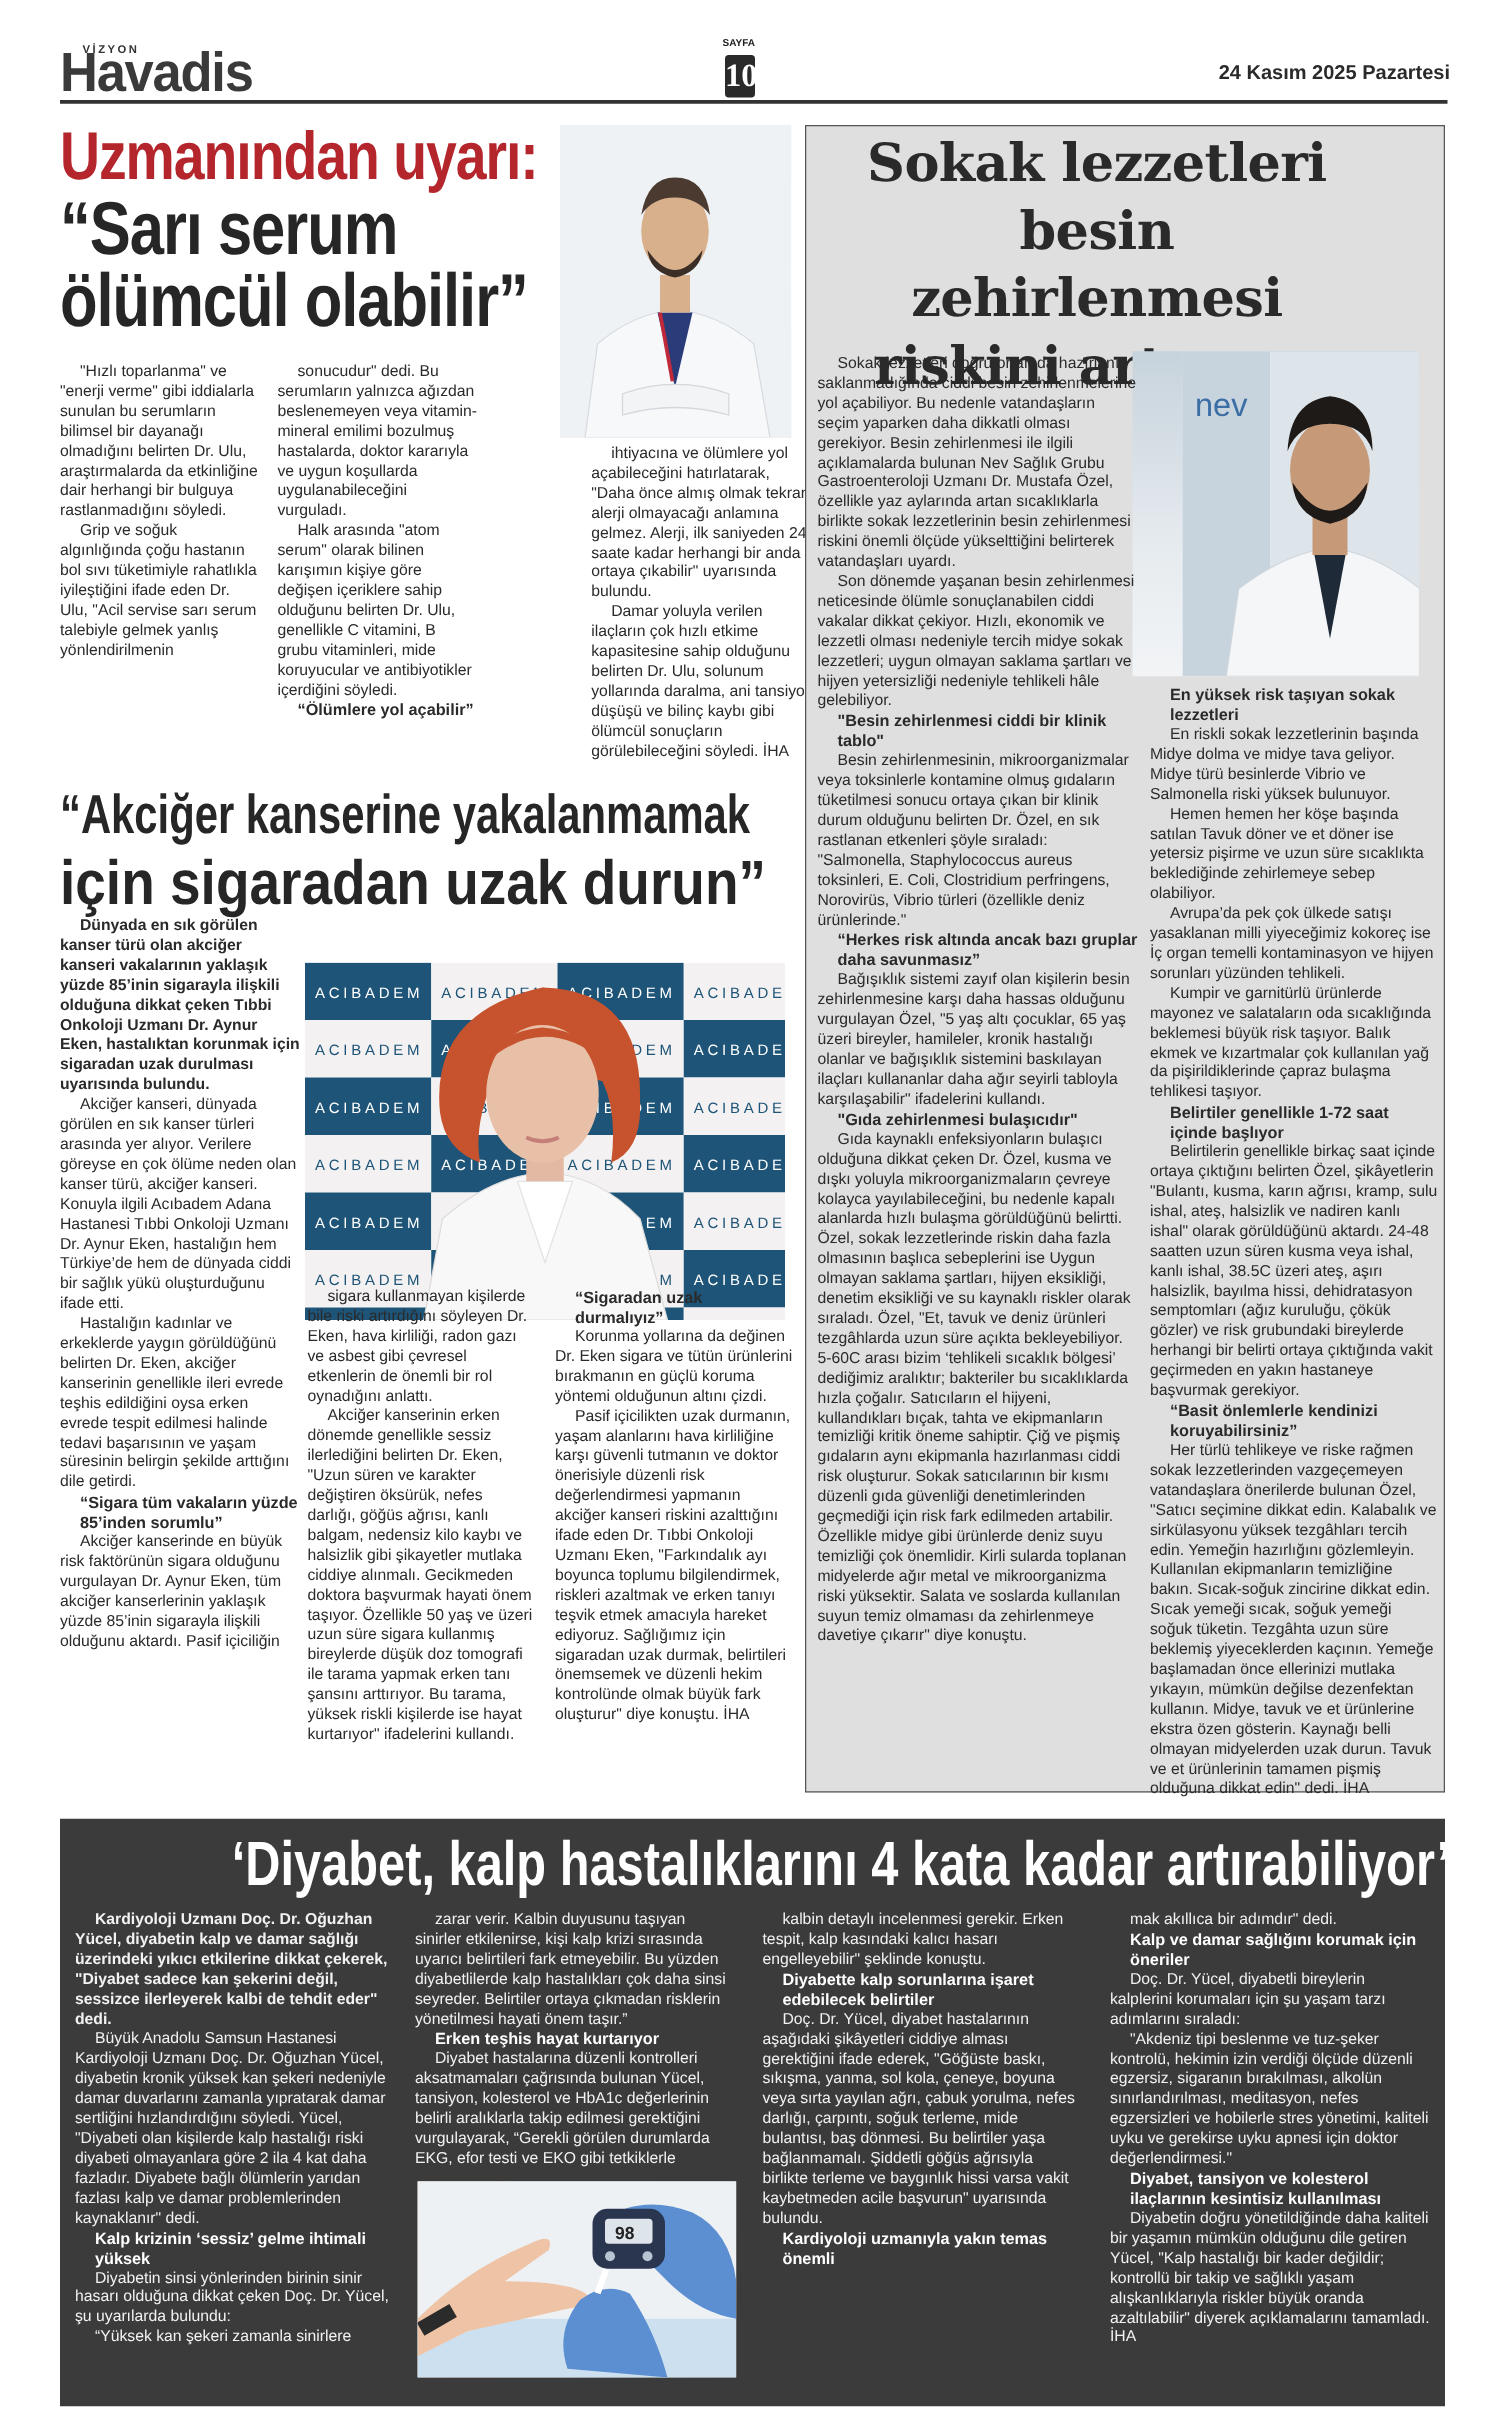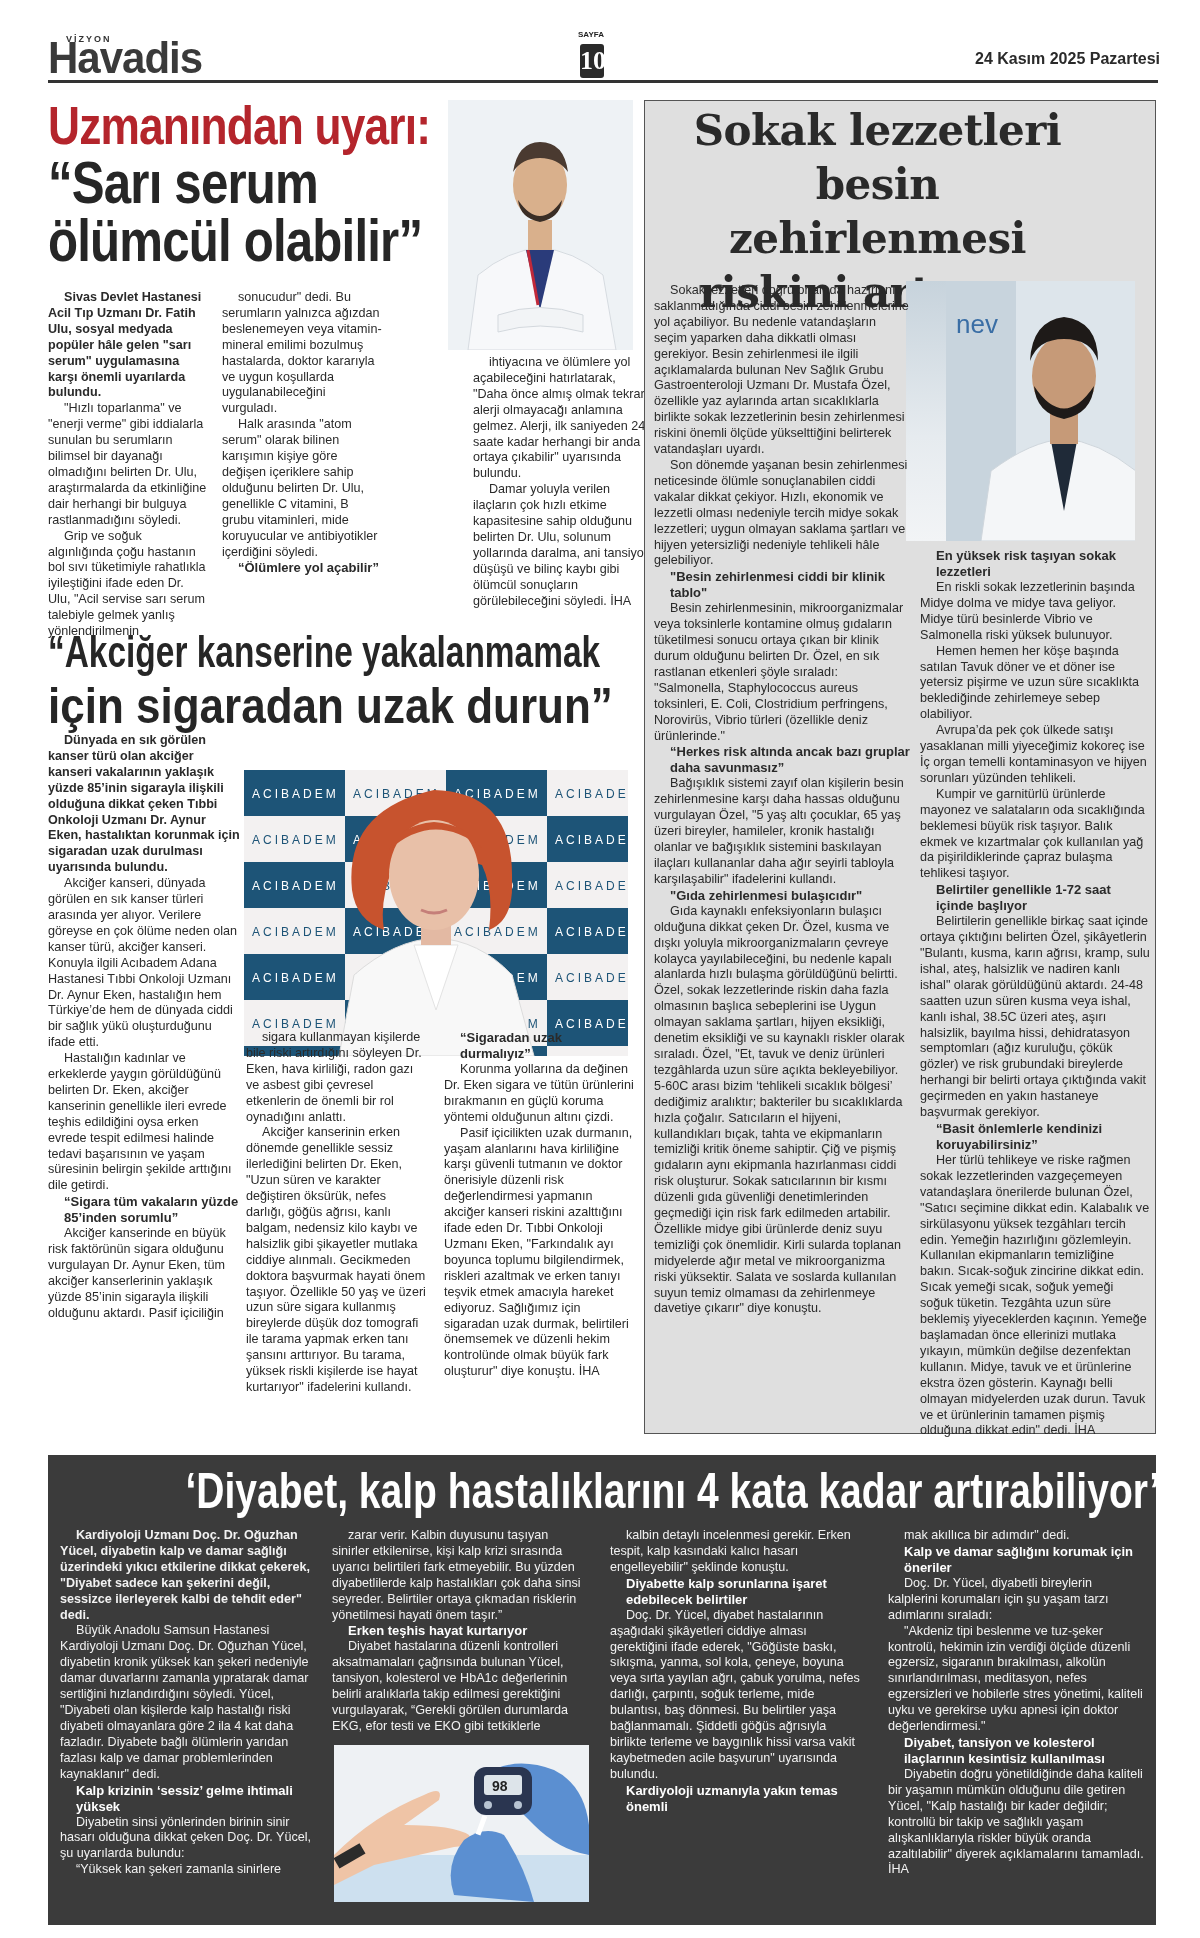--- a/index.html
+++ b/index.html
@@ -83,21 +83,20 @@
     <path d="M70 100 Q92 132 114 100 Q112 118 92 122 Q72 118 70 100 Z" fill="#3a2e26"></path>
     <path d="M50 215 Q92 200 135 215 L135 232 Q92 220 50 232 Z" fill="#f2f4f6" stroke="#d3d8dd"></path>
   </svg>
 </div>
 <div class="abs a1-head">
   <span class="red">Uzmanından uyarı:</span>
   <span class="blk">“Sarı serum</span>
   <span class="blk">ölümcül olabilir”</span>
 </div>
 <div class="abs col a1c1">
-  <p class="lead">Sivas Devlet Hastanesi Acil Tıp Uzmanı Dr. Fatih Ulu, sosyal medyada popüler hâle gelen "sarı serum" uygulamasına karşı önemli uyarılarda bulundu.</p>
   <p>"Hızlı toparlanma" ve "enerji verme" gibi iddialarla sunulan bu serumların bilimsel bir dayanağı olmadığını belirten Dr. Ulu, araştırmalarda da etkinliğine dair herhangi bir bulguya rastlanmadığını söyledi.</p>
   <p>Grip ve soğuk algınlığında çoğu hastanın bol sıvı tüketimiyle rahatlıkla iyileştiğini ifade eden Dr. Ulu, "Acil servise sarı serum talebiyle gelmek yanlış yönlendirilmenin</p>
 </div>
 <div class="abs col a1c2">
   <p>sonucudur" dedi. Bu serumların yalnızca ağızdan beslenemeyen veya vitamin-mineral emilimi bozulmuş hastalarda, doktor kararıyla ve uygun koşullarda uygulanabileceğini vurguladı.</p>
   <p>Halk arasında "atom serum" olarak bilinen karışımın kişiye göre değişen içeriklere sahip olduğunu belirten Dr. Ulu, genellikle C vitamini, B grubu vitaminleri, mide koruyucular ve antibiyotikler içerdiğini söyledi.</p>
   <h4>“Ölümlere yol açabilir”</h4>
 </div>
 <div class="abs col a1c3">
   <p>ihtiyacına ve ölümlere yol açabileceğini hatırlatarak, "Daha önce almış olmak tekrar alerji olmayacağı anlamına gelmez. Alerji, ilk saniyeden 24 saate kadar herhangi bir anda ortaya çıkabilir" uyarısında bulundu.</p>

